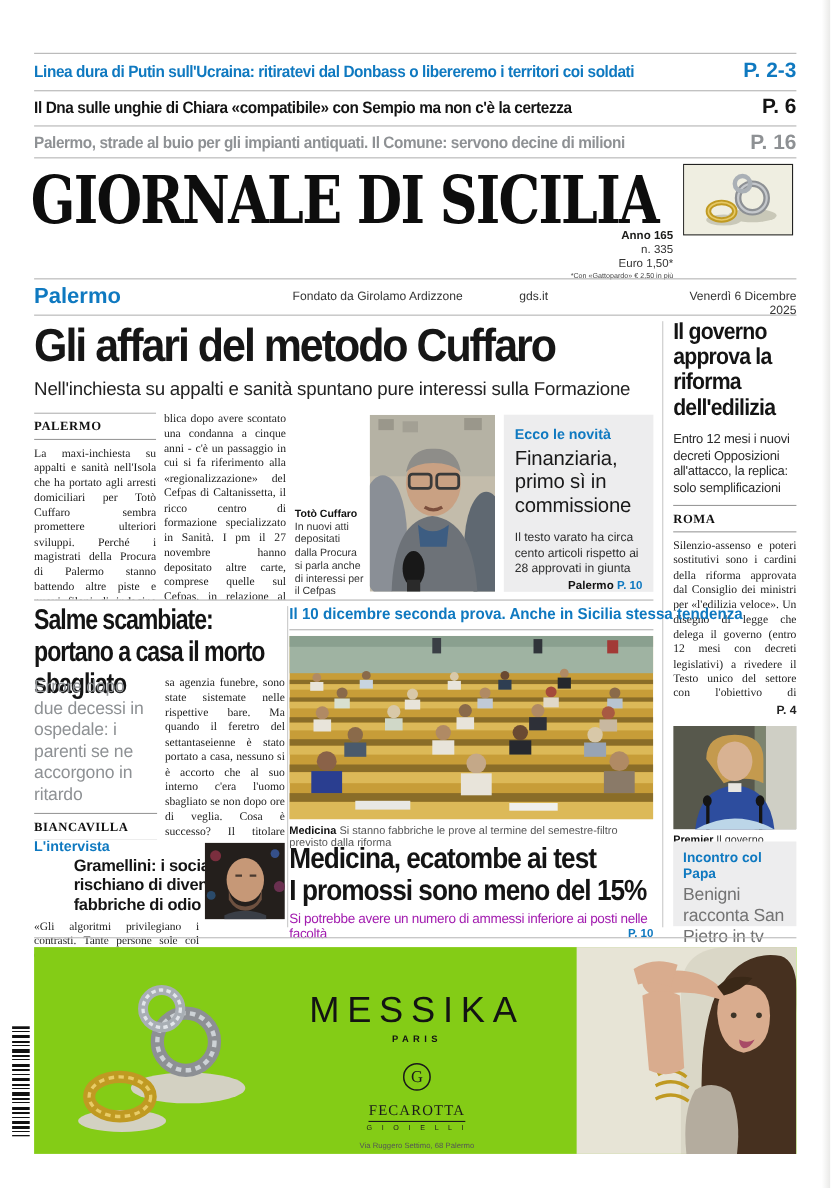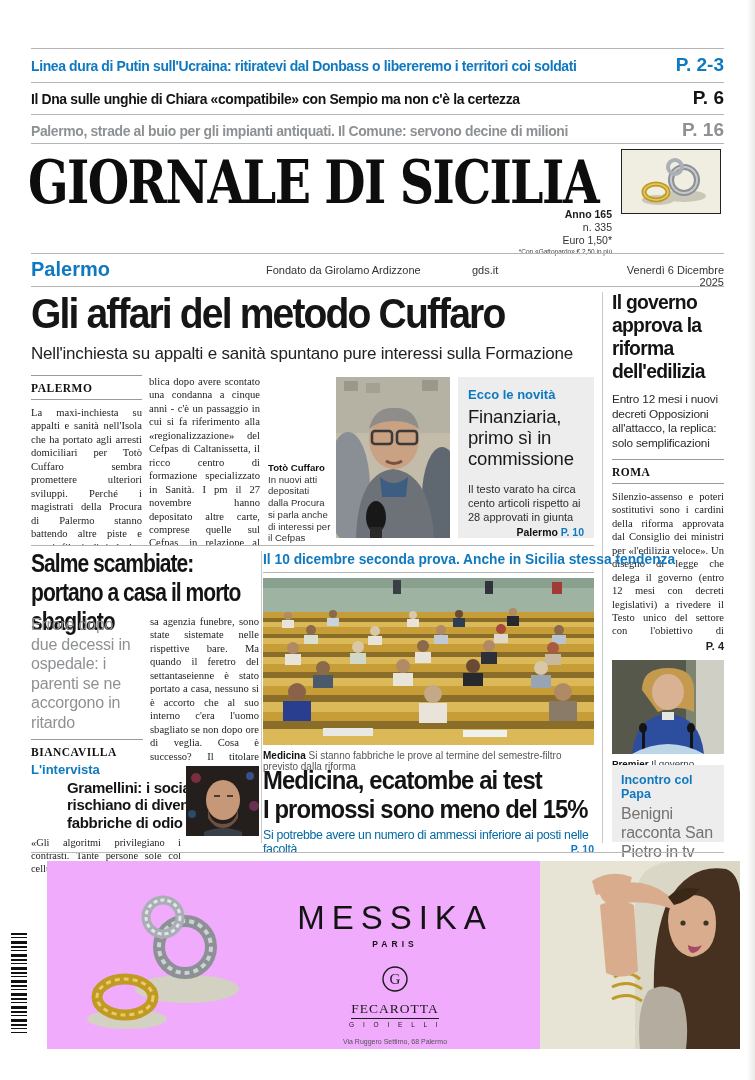--- a/index.html
+++ b/index.html
@@ -67,37 +67,37 @@
   .salme-col { position:absolute; top:615px; width:112px; height:148px; overflow:hidden; }
   .salme-deck { font-size:16px; line-height:1.22; color:#8e9194; letter-spacing:-0.2px; margin-bottom:7px; }
 
   
   .med-kicker { position:absolute; left:263px; top:551px; font-size:14.5px; font-weight:bold; color:#0f79c0;
     white-space:nowrap; transform:scaleX(0.95); transform-origin:0 0; }
   .med-photo { position:absolute; left:263px; top:578px; width:331px; height:167px; overflow:hidden; }
   .med-caption { position:absolute; left:263px; top:750px; width:331px; font-size:10px; color:#555; }
   .med-headline { position:absolute; left:263px; top:766px; font-size:26.5px; font-weight:bold; line-height:1.1;
     letter-spacing:-1px; color:#141414; white-space:nowrap; transform:scaleX(0.90); transform-origin:0 0; }
-  .med-sub { position:absolute; left:263px; top:828px; width:331px; font-size:12.3px; color:#0369a1; letter-spacing:-0.3px; }
+  .med-sub { position:absolute; left:263px; top:828px; width:331px; font-size:12.3px; color:#a21caf; letter-spacing:-0.3px; }
   .med-page { position:absolute; left:263px; top:843px; width:331px; text-align:right; font-weight:bold; font-size:10.5px; color:#0f79c0; }
 
   
   .int-block { position:absolute; left:31px; top:762px; width:228px; }
   .int-kicker { color:#0f79c0; font-weight:bold; font-size:13px; }
   .int-headline { font-size:15px; font-weight:bold; line-height:1.16; letter-spacing:-0.3px; color:#141414; width:155px; margin-top:2px;margin-left:36px; }
   .int-body { font-family:"Liberation Serif", serif; font-size:10.4px; line-height:1.25; text-align:justify; width:150px; margin-top:5px; color:#1c1c1c; }
   .int-photo { position:absolute; right:0; top:4px; width:73px; height:70px; overflow:hidden; }
 
   
   .papa-box { left:612px; top:765px; width:112px; height:77px; padding:8px 9px; }
   .papa-headline { font-size:16px; line-height:1.18; color:#737373; letter-spacing:-0.2px; }
   .papa-page { text-align:right; font-weight:bold; font-size:10px; color:#222; margin-top:4px; }
 
   
-  .ad { position:absolute; left:31px; top:861px; width:693px; height:188px; background:#f0abfc; overflow:hidden;margin-left:16px; }
+  .ad { position:absolute; left:31px; top:861px; width:693px; height:188px; background:#84cc16; overflow:hidden; }
   .ad-center { position:absolute; left:218px; top:0; width:260px; height:188px; text-align:center; }
   .ad-brand { font-size:33px; letter-spacing:7px; color:#131313; margin-top:38px; font-weight:500; }
   .ad-brand-sub { font-size:8.5px; letter-spacing:4px; font-weight:bold; color:#131313; margin-top:2px; }
   .ad-retailer { font-size:13.5px; letter-spacing:1px; color:#1a1a1a; margin-top:2px; font-family:"Liberation Serif", serif;
     display:inline-block; border-bottom:1px solid #1a1a1a; padding-bottom:1px; }
   .ad-retailer-sub { font-size:6.5px; letter-spacing:3.5px; color:#1a1a1a; margin-top:2px; }
   .ad-address { font-size:7px; color:#555; margin-top:10px; }
 
   
   .barcode { position:absolute; left:6px; top:933px; width:23px; height:100px; background:#fff; display:flex; }

